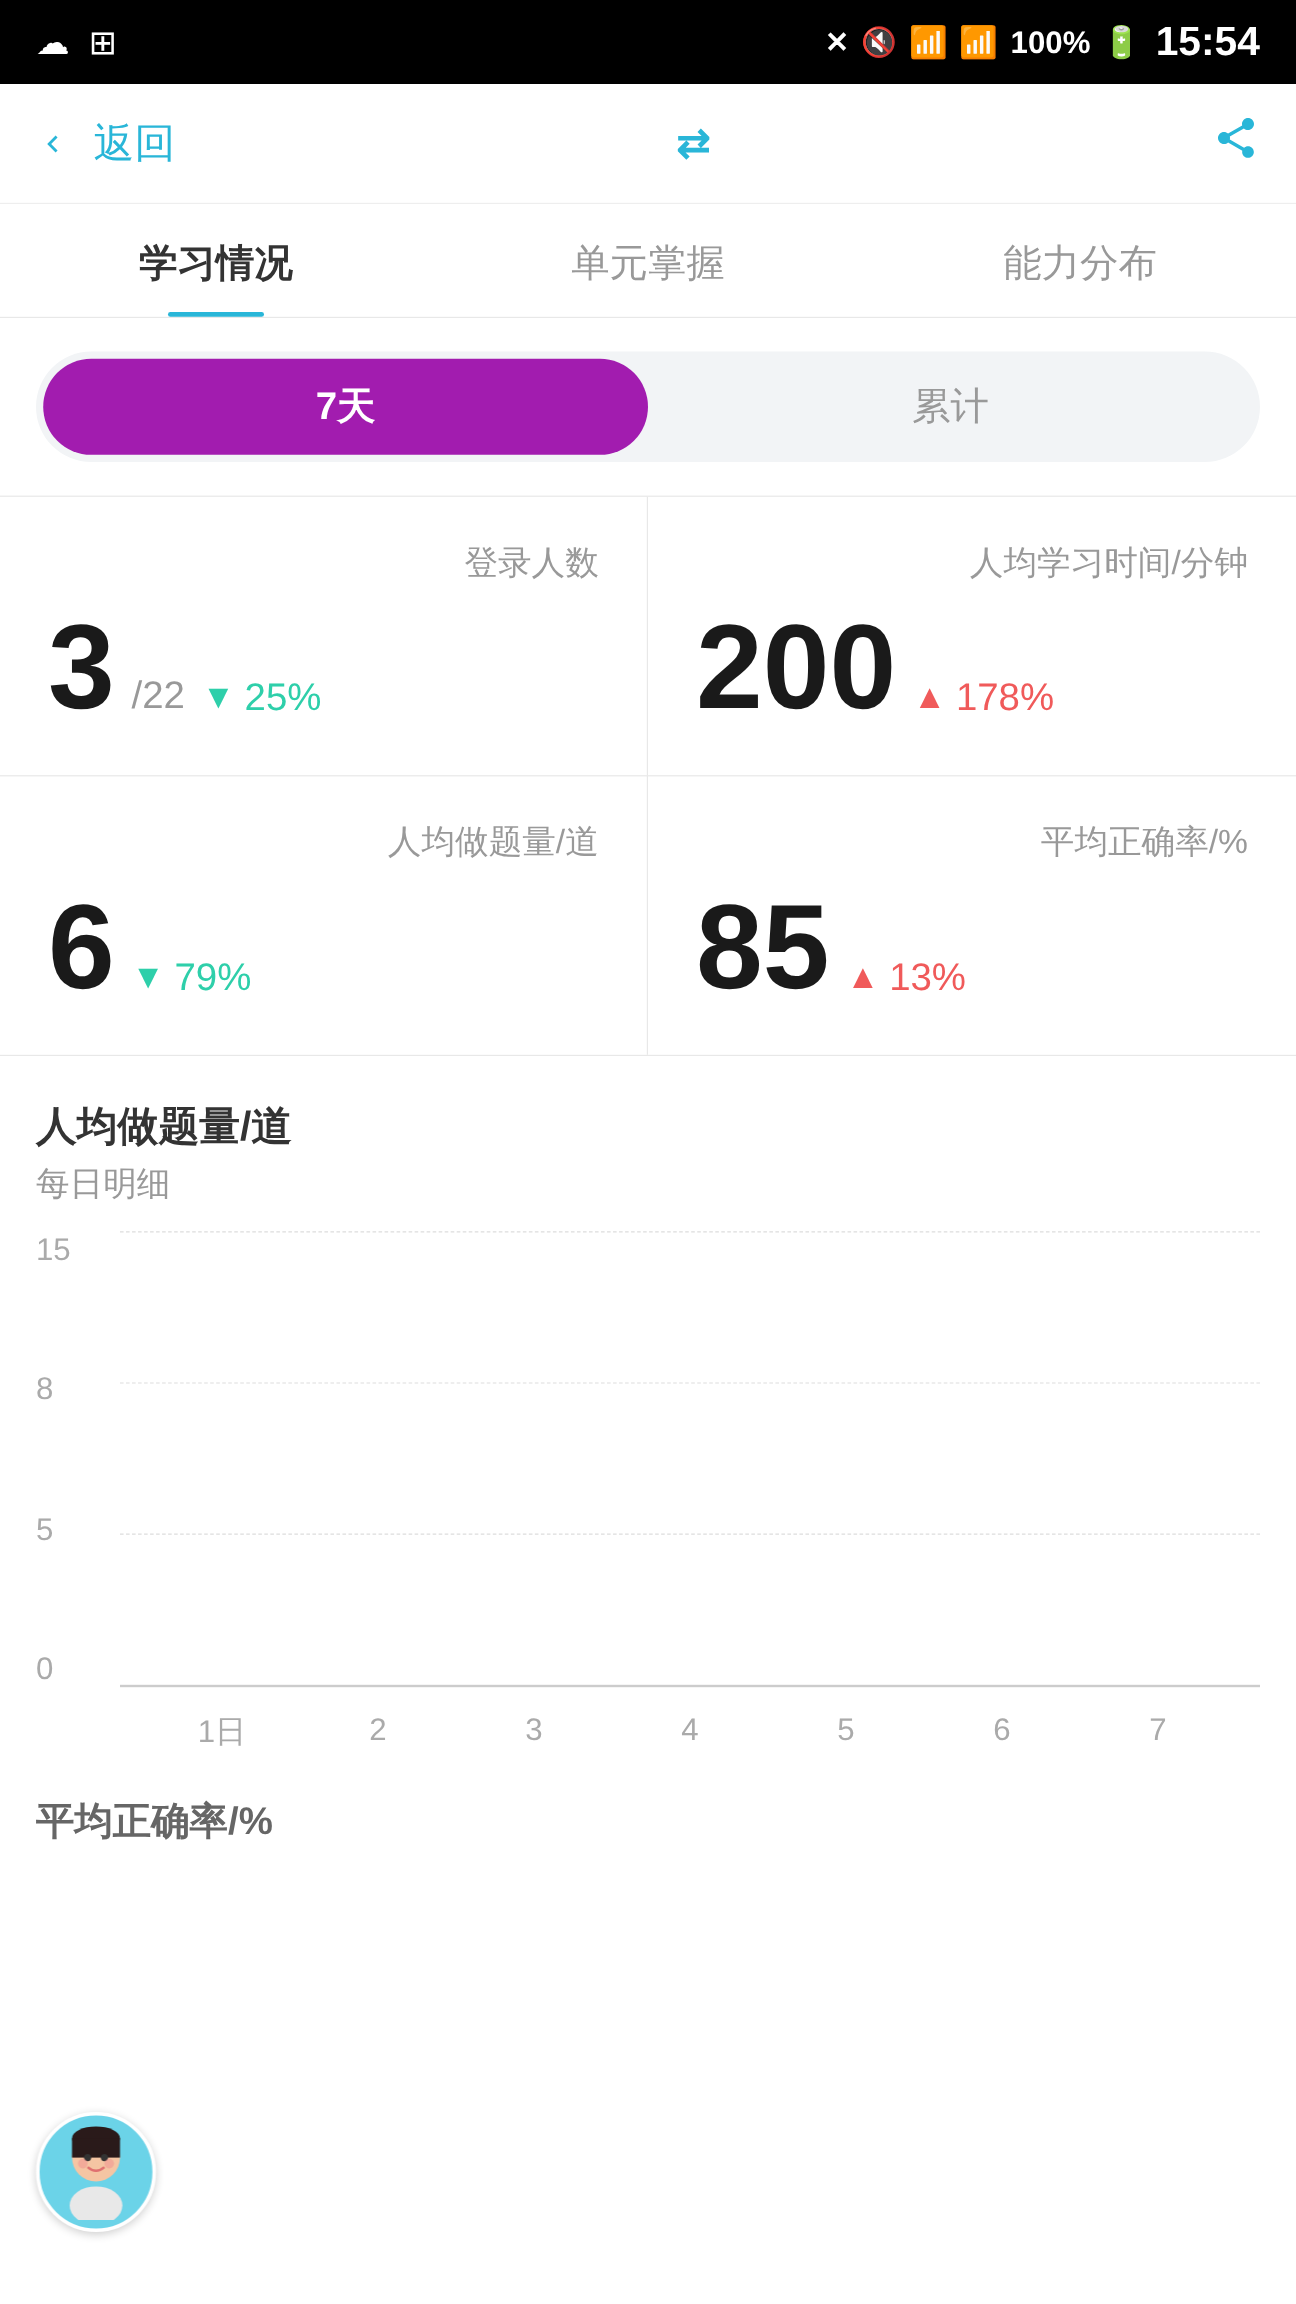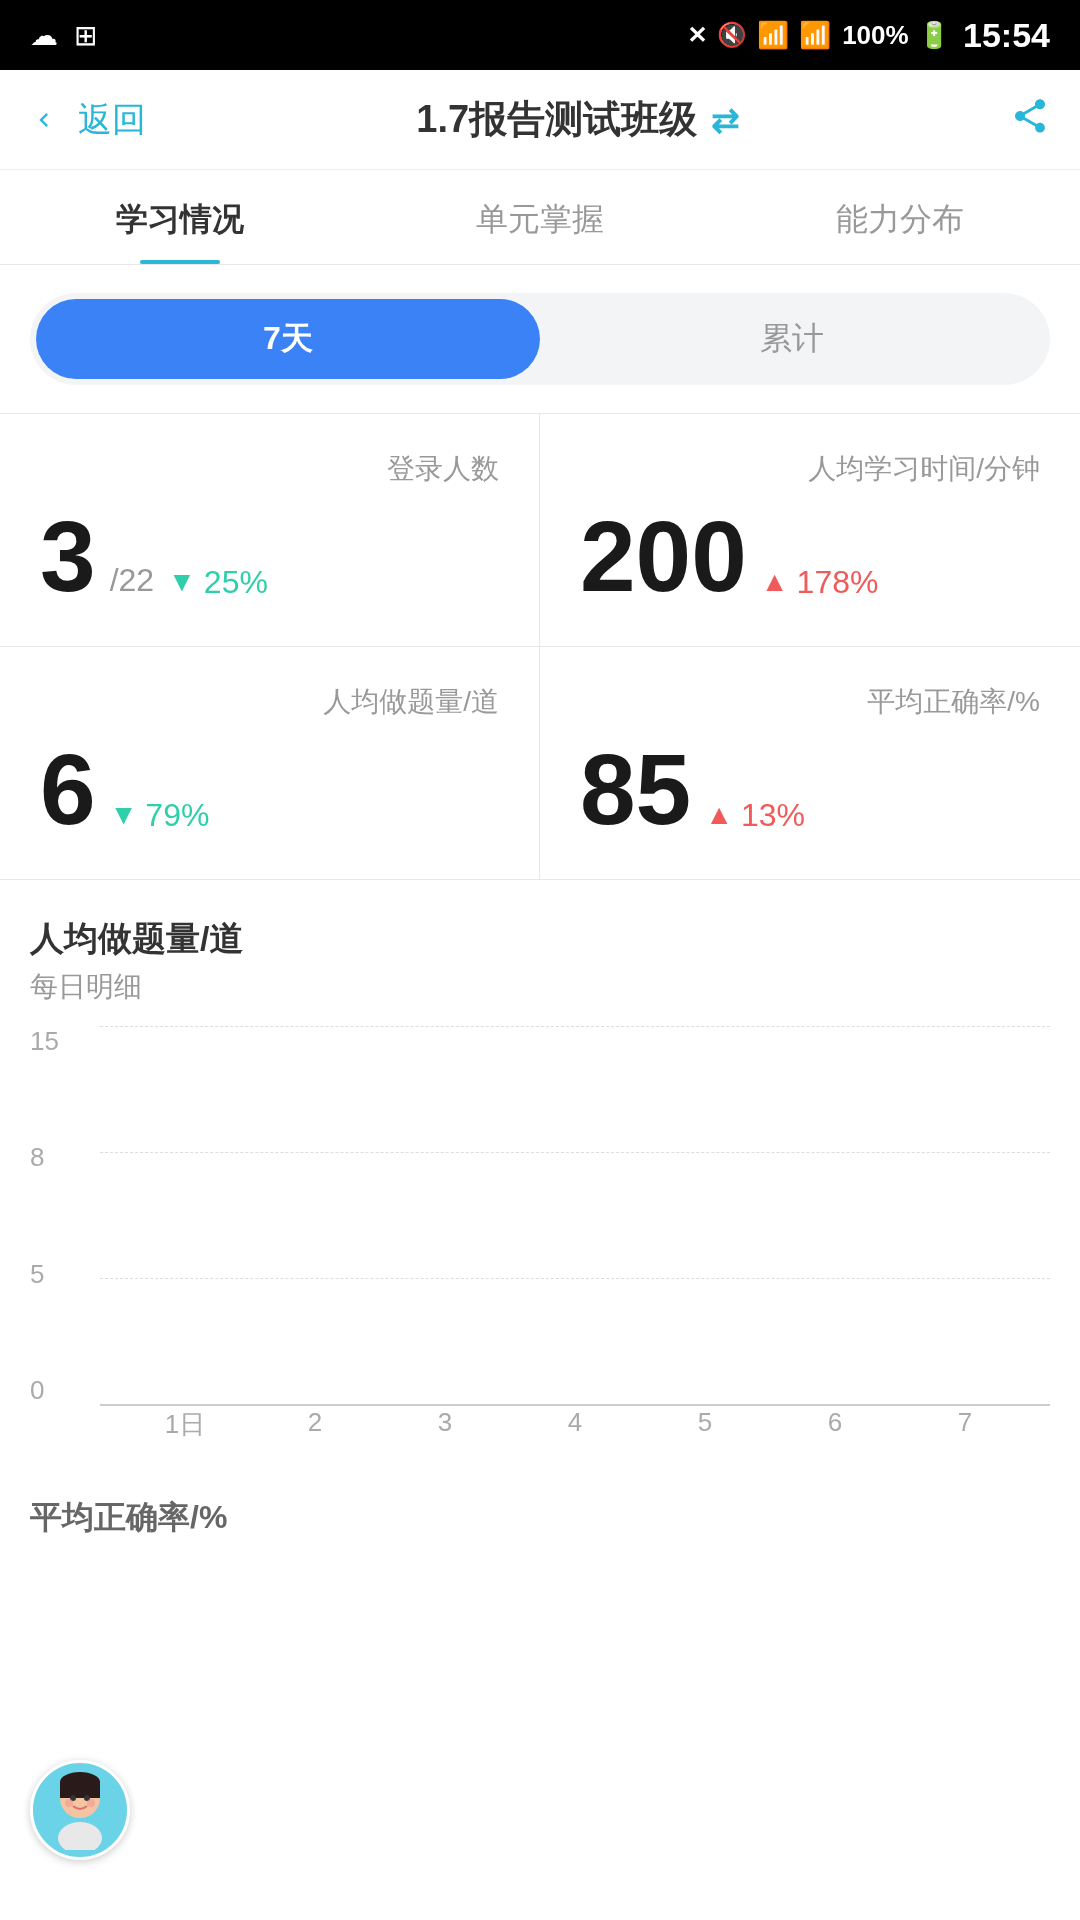--- a/index.html
+++ b/index.html
@@ -103,21 +103,21 @@
     .period-btn {
       flex: 1;
       text-align: center;
       padding: 18px 0;
       font-size: 32px;
       border-radius: 50px;
       cursor: pointer;
       color: #999;
     }
     .period-btn.active {
-      background: #3b82f6;
+      background: #a21caf;
       color: #fff;
       font-weight: 600;
     }
 
     
     .stats-grid {
       display: grid;
       grid-template-columns: 1fr 1fr;
       border-top: 1px solid #e8e8e8;
       border-bottom: 1px solid #e8e8e8;
@@ -229,21 +229,21 @@
       flex: 1;
     }
     .bar {
       width: 68px;
       background: #b3e5f5;
       border-radius: 4px 4px 0 0;
     }
     .chart-x-labels {
       display: flex;
       justify-content: space-between;
-      padding: 1px 20px 0;
+      padding: 20px 20px 0;
     }
     .x-label {
       font-size: 26px;
       color: #aaa;
       flex: 1;
       text-align: center;
     }
 
     
     .bottom-label {
@@ -292,21 +292,20 @@
 </div>
 
 <div class="header">
   <div class="header-back">
     <svg viewBox="0 0 24 24">
       <path d="M15.41 7.41L14 6l-6 6 6 6 1.41-1.41L10.83 12z"></path>
     </svg>
     <span>返回</span>
   </div>
   <div class="header-title">
-    <span>1.7报告测试班级</span>
     <span class="header-shuffle">⇄</span>
   </div>
   <div class="header-share">
     <svg width="40" height="40" viewBox="0 0 24 24" fill="#29b6d8">
       <path d="M18 16.08c-.76 0-1.44.3-1.96.77L8.91 12.7c.05-.23.09-.46.09-.7s-.04-.47-.09-.7l7.05-4.11c.54.5 1.25.81 2.04.81 1.66 0 3-1.34 3-3s-1.34-3-3-3-3 1.34-3 3c0 .24.04.47.09.7L8.04 9.81C7.5 9.31 6.79 9 6 9c-1.66 0-3 1.34-3 3s1.34 3 3 3c.79 0 1.5-.31 2.04-.81l7.12 4.16c-.05.21-.08.43-.08.65 0 1.61 1.31 2.92 2.92 2.92s2.92-1.31 2.92-2.92c0-1.61-1.31-2.92-2.92-2.92z"></path>
     </svg>
   </div>
 </div>
 
 <div class="tabs">

